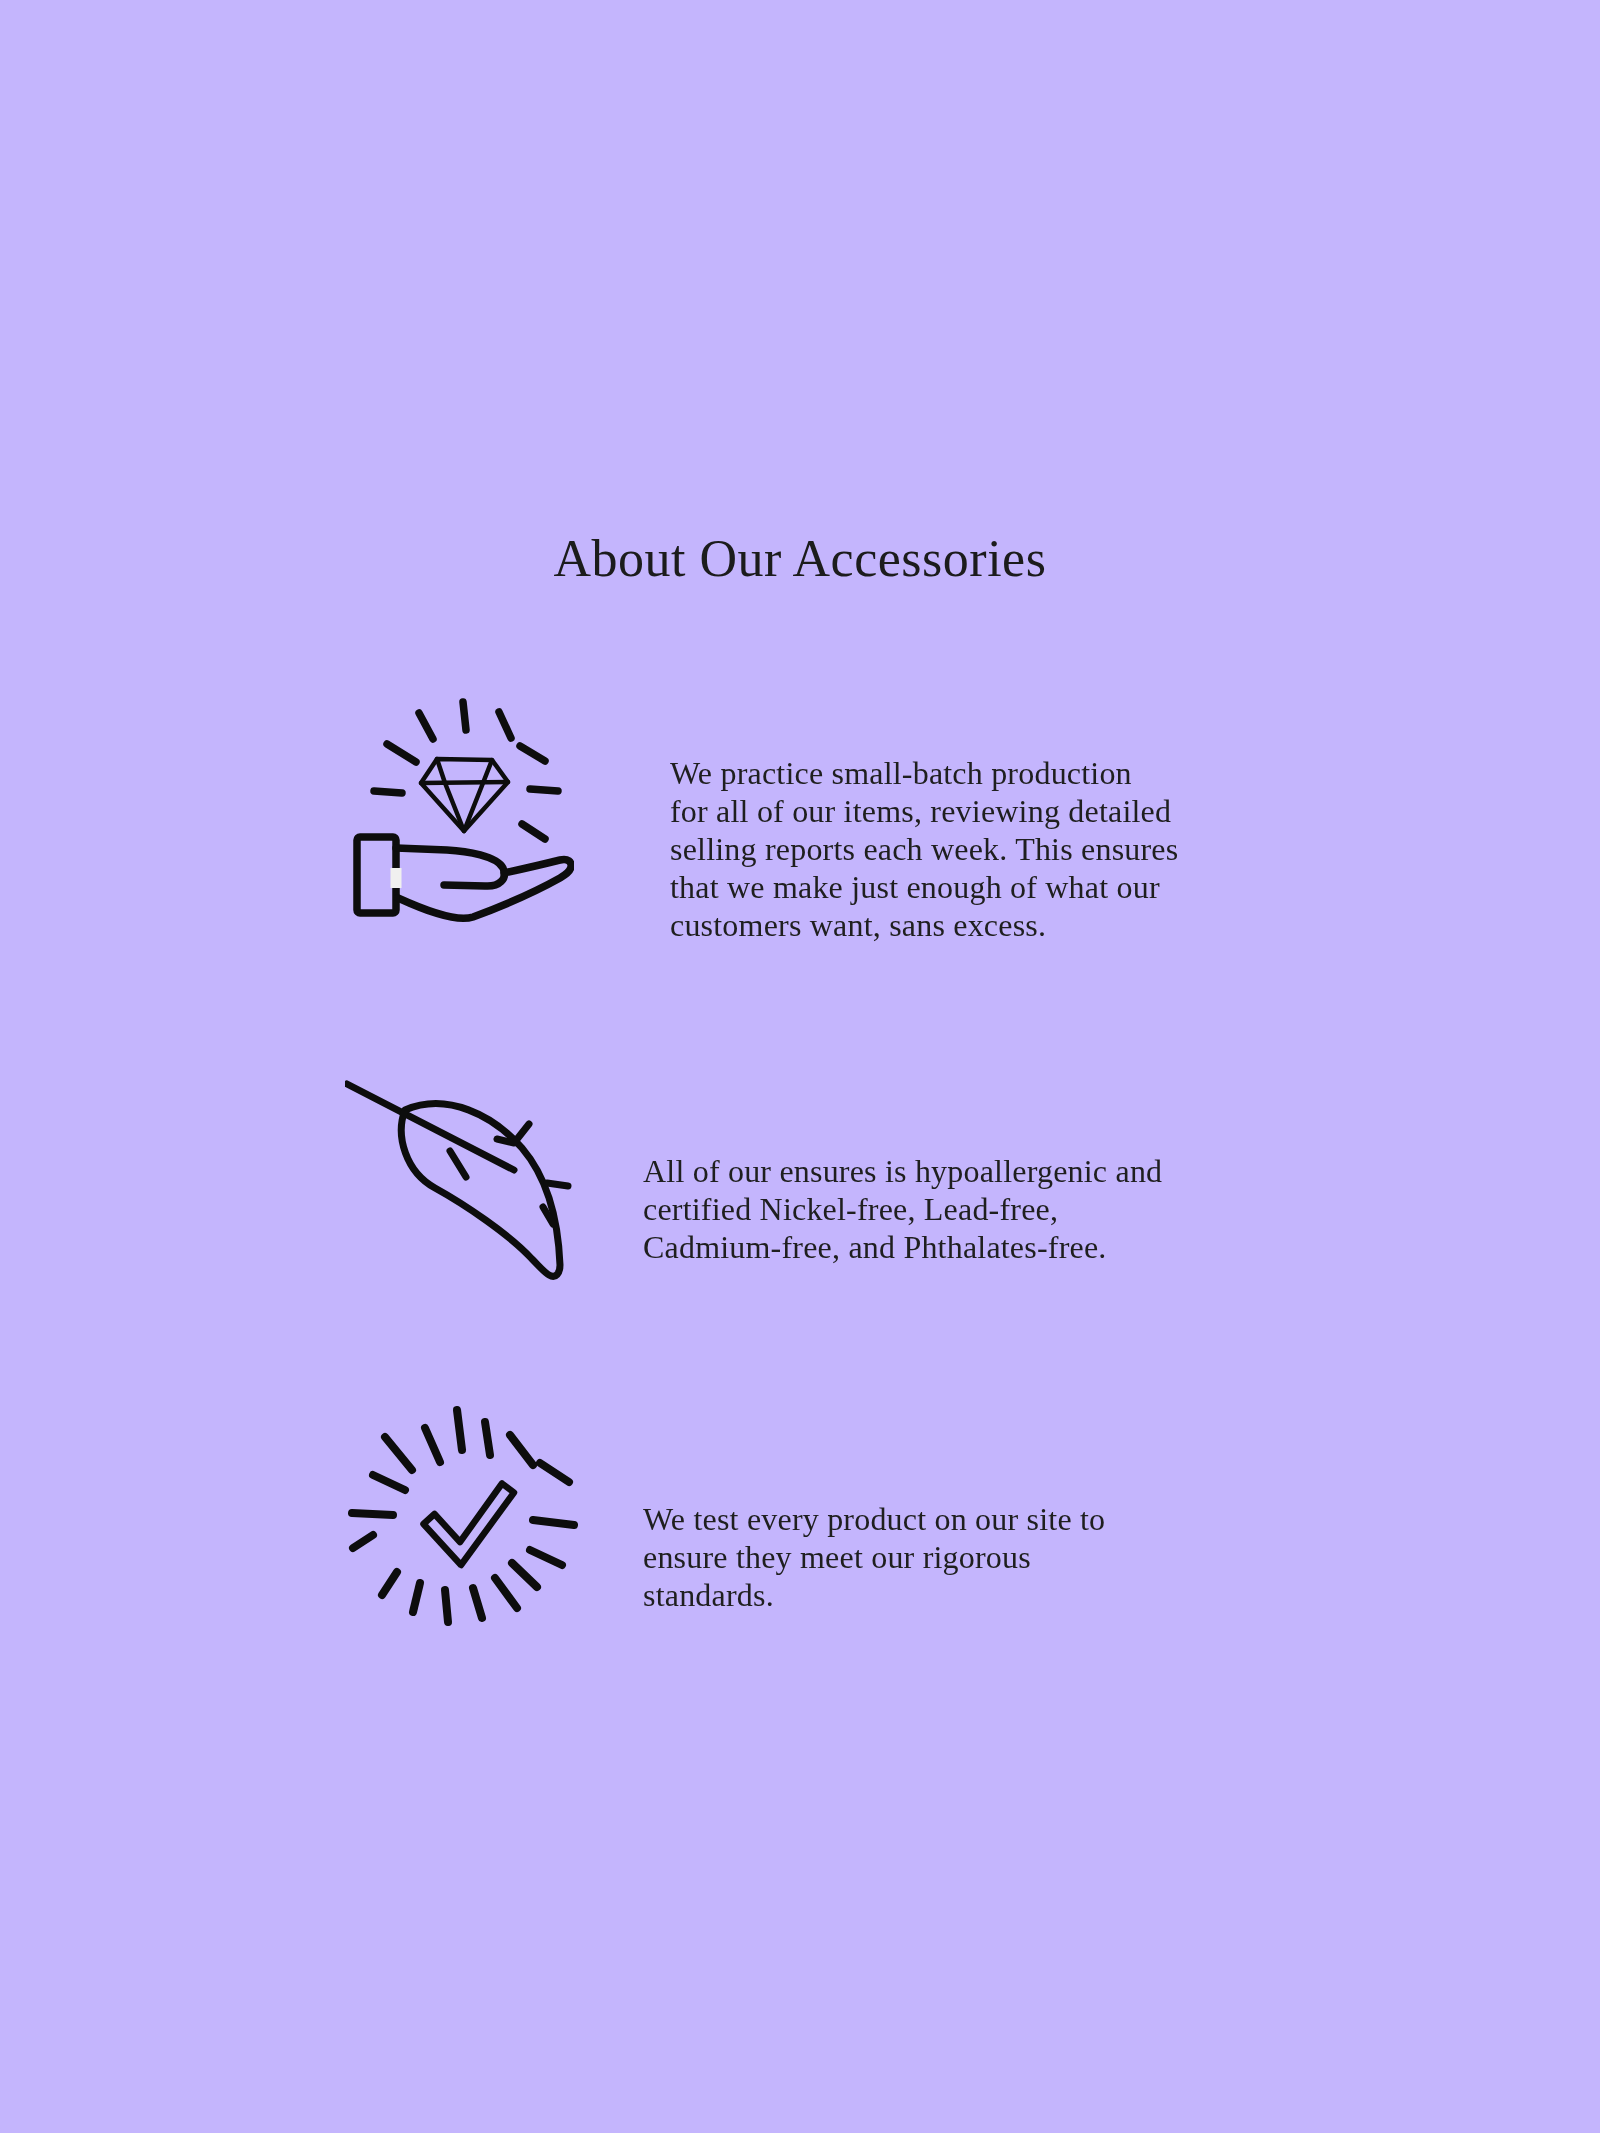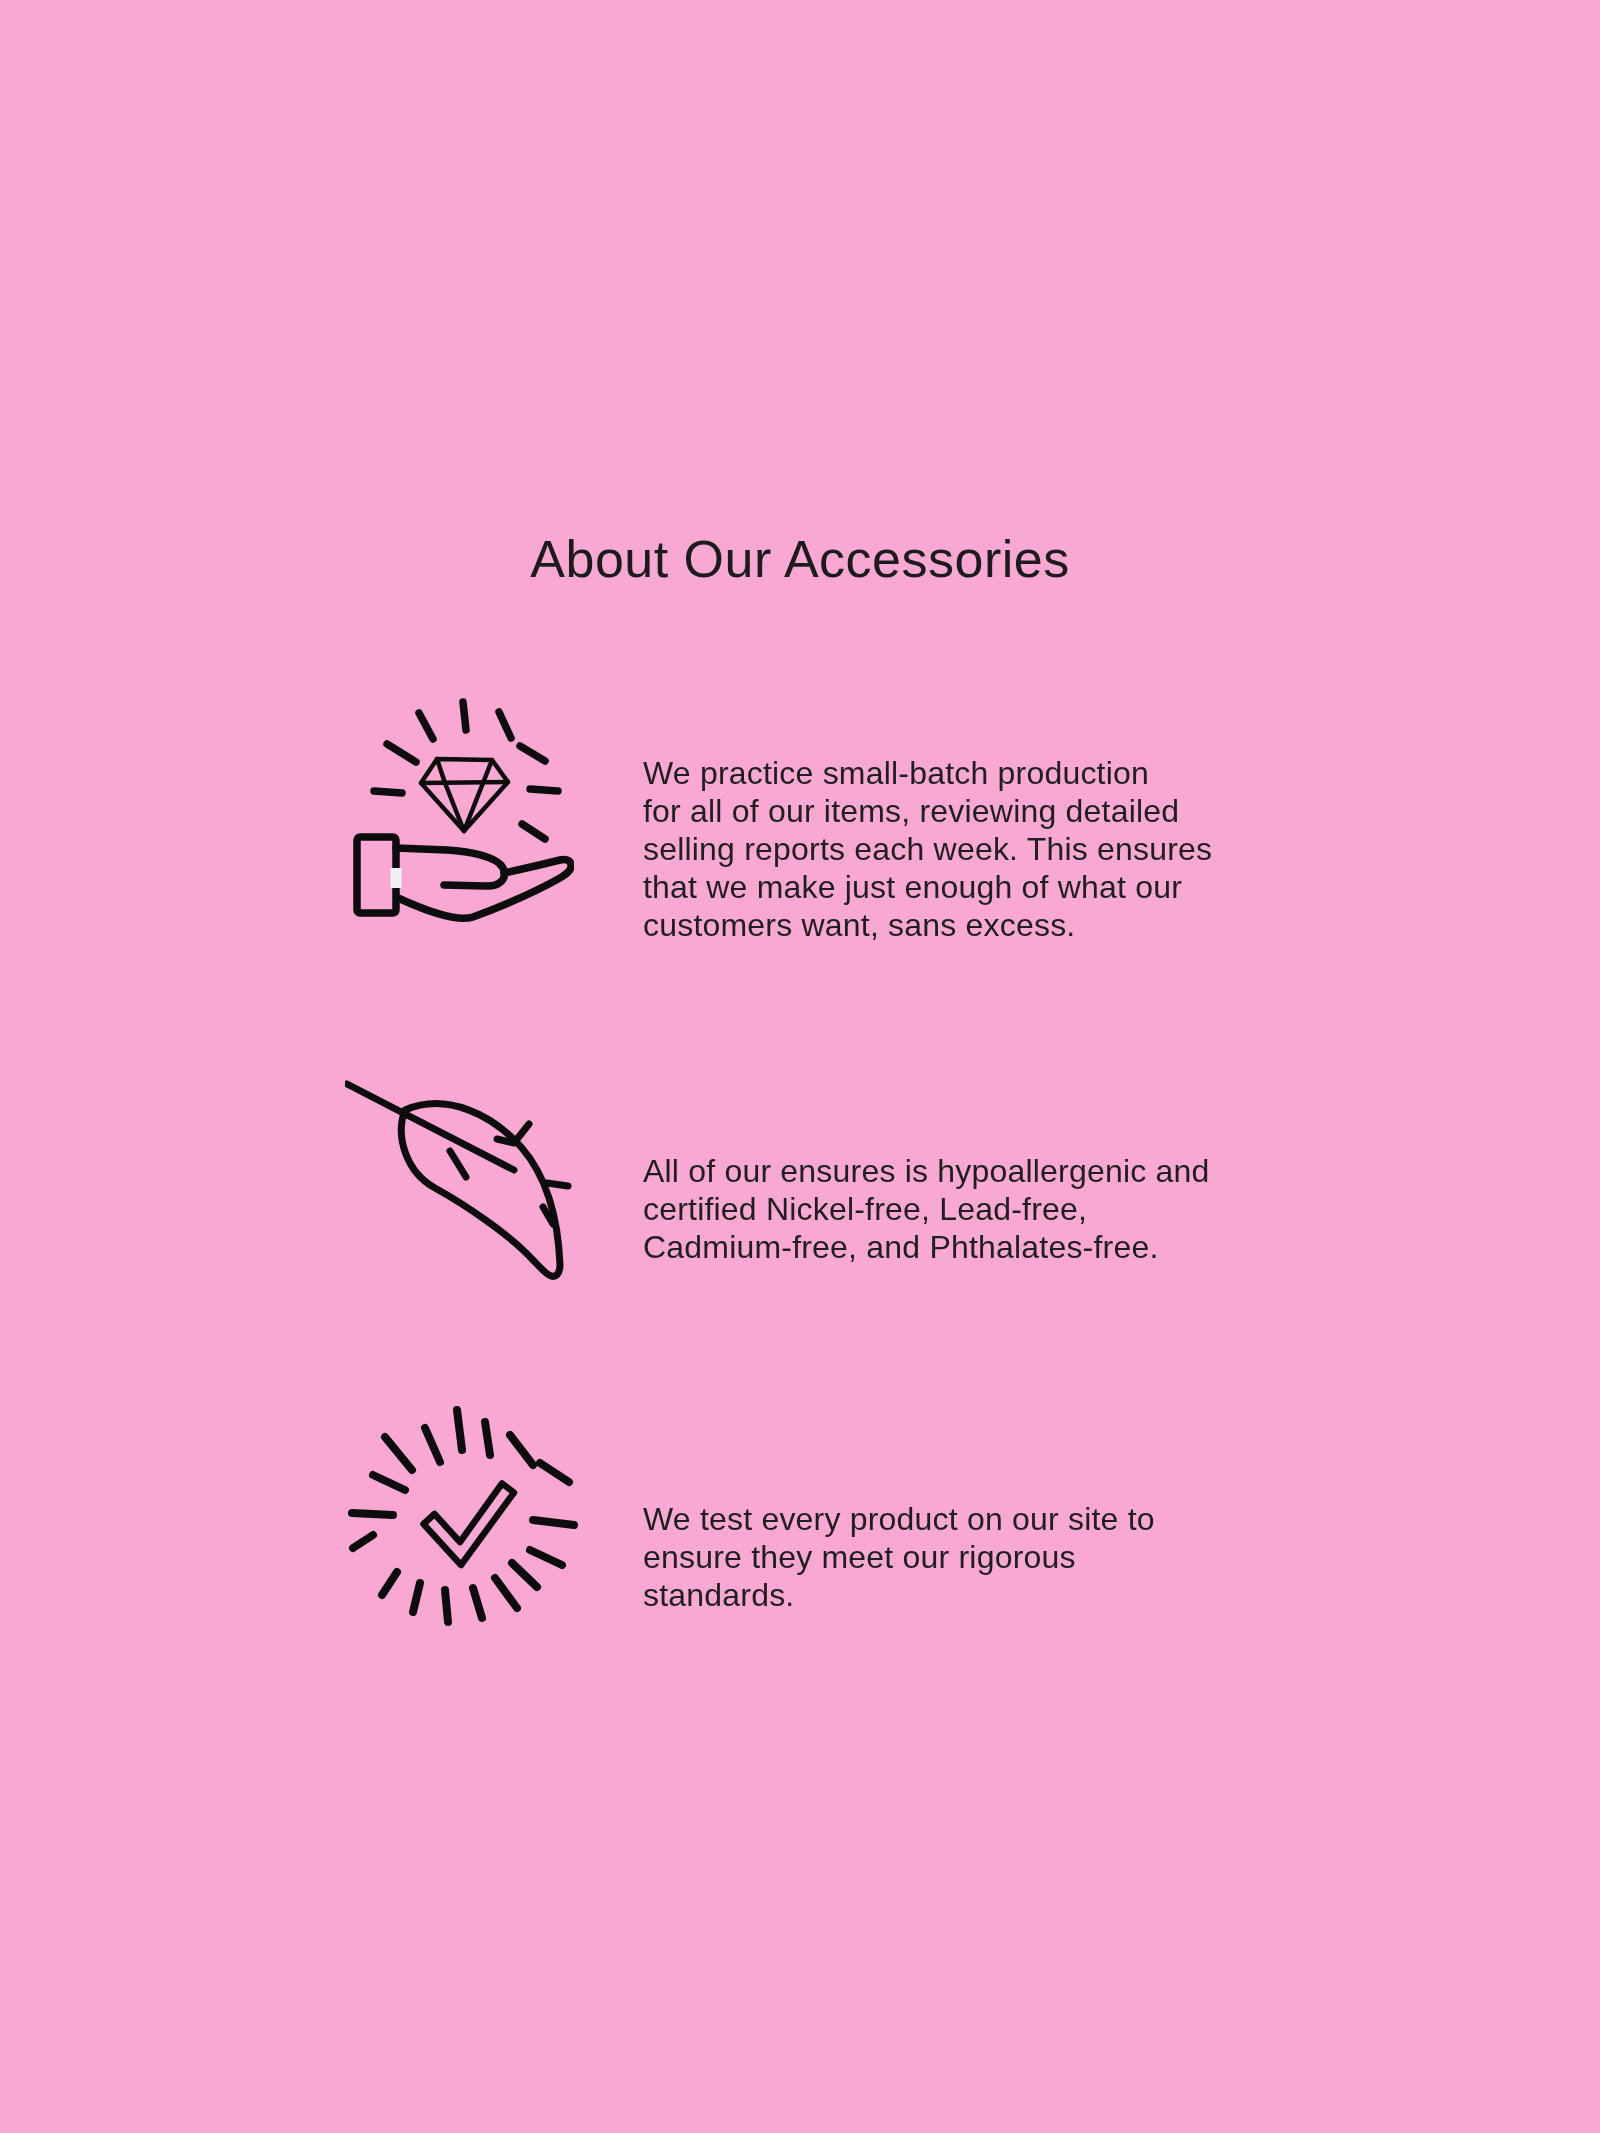--- a/index.html
+++ b/index.html
@@ -4,22 +4,23 @@
 <style>
   html,body{margin:0;padding:0;}
   body{
     width:1600px;height:2133px;
     background:#f0f0ef;
     font-family:"Liberation Sans","DejaVu Sans",sans-serif;
   }
   .page{
     position:relative;
     width:1600px;height:2133px;
-    background:#f9a8d4;
+    background:#c4b5fd;
     overflow:hidden;
+    font-family:Liberation Serif, serif;
   }
   .page-title{
     position:absolute;
     left:0;right:0;
     top:498px;
     text-align:center;
     font-size:52px;
     line-height:52px;
     font-weight:400;
     letter-spacing:0.5px;
@@ -36,21 +37,21 @@
     position:absolute;
     left:643px;
     width:640px;
     font-size:32px;
     line-height:38px;
     font-weight:400;
     color:#1f1f1f;
     letter-spacing:0.2px;
     white-space:pre-line;
   }
-  .text-1{top:722px;}
+  .text-1{top:722px;margin-left:27px;}
   .text-2{top:1120px;}
   .text-3{top:1468px;}
   svg{display:block;width:100%;height:100%;}
 </style>
 </head>
 <body>
 
 <div class="page">
 
   <h1 class="page-title">About Our Accessories</h1>

